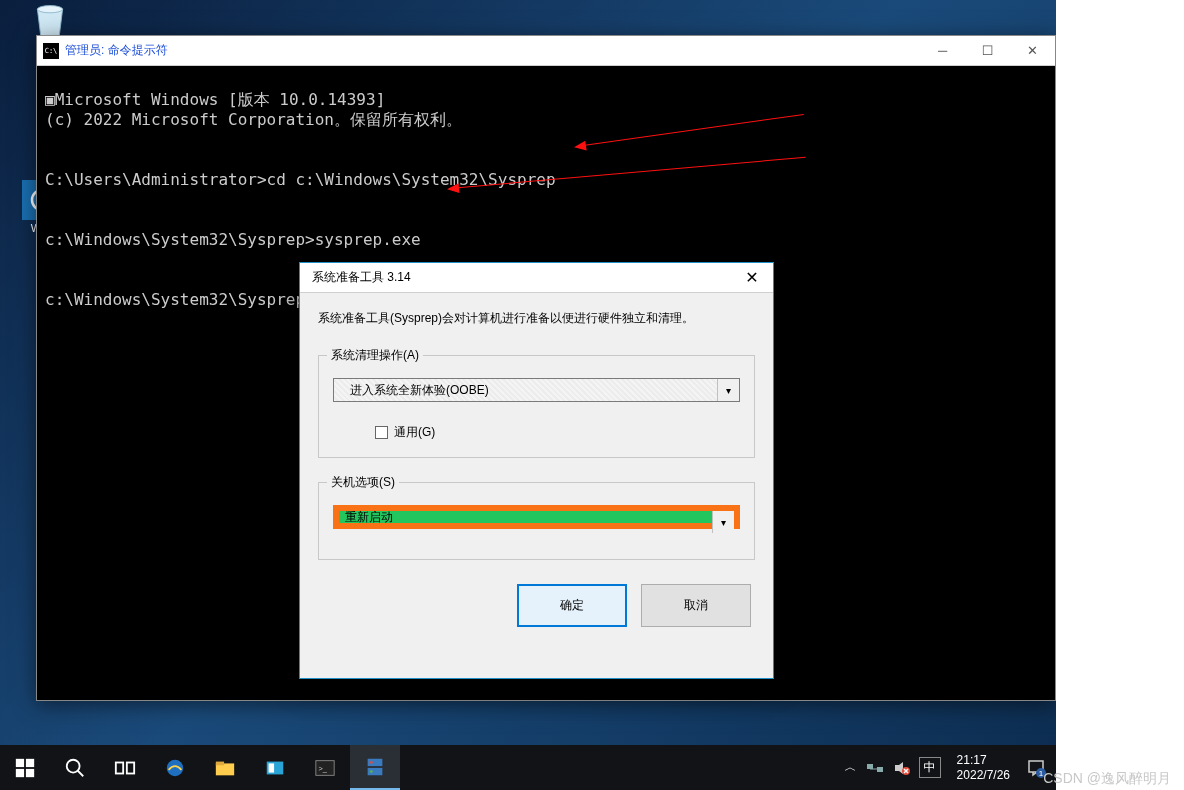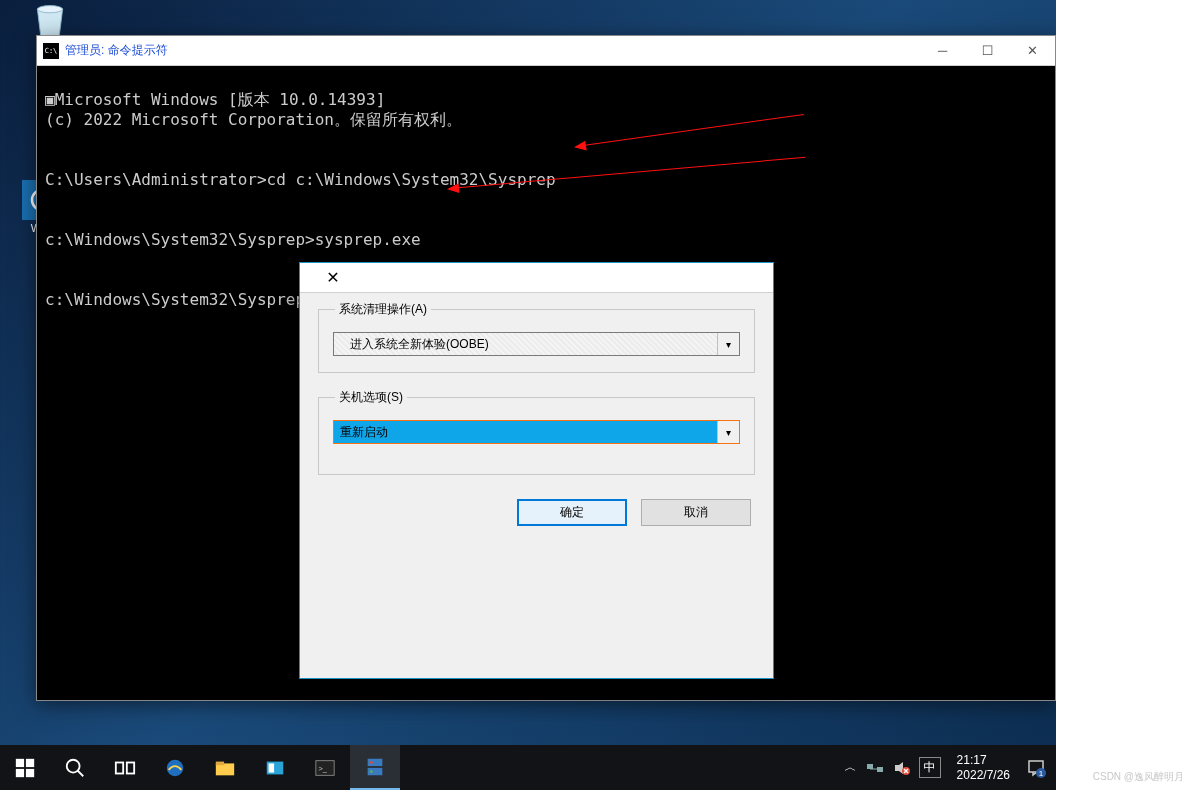--- a/index.html
+++ b/index.html
@@ -114,30 +114,30 @@
   .dlg-desc { line-height: 18px; margin-bottom: 28px; }
   .fieldset {
     border: 1px solid #c8c8c8;
     padding: 22px 14px 16px 14px;
     position: relative;
     margin-bottom: 24px;
   }
   .fieldset.second { padding-bottom: 30px; }
   .legend {
     position: absolute;
-    top: -9px; left: 16px;
+    top: -9px; left: 8px;
     background: #f0f0f0;
     padding: 0 4px;
     font-size: 12px;
   }
   .select {
     width: 100%;
     height: 24px;
-    border: 1px solid #f97316;
-    background: #0ea5e9;
+    border: 6px solid #f97316;
+    background: #22c55e;
     display: flex;
     align-items: center;
     padding-left: 6px;
     font-size: 12px;
     position: relative;
   }
   .select.hatched {
     background: repeating-linear-gradient(45deg, #f4f4f4 0 2px, #ececec 2px 4px);
     border: 1px solid #7a7a7a;
     padding-left: 16px;
@@ -165,21 +165,21 @@
     background: #fff;
   }
   .dlg-buttons {
     display: flex;
     justify-content: flex-end;
     gap: 14px;
     padding-right: 4px;
     margin-top: 4px;
   }
   .dlg-btn {
-    width: 110px; height: 27px;
+    width: 110px; height: 43px;
     border: 1px solid #adadad;
     background: #e1e1e1;
     display: flex; align-items: center; justify-content: center;
     font-size: 12px;
   }
   .dlg-btn.primary {
     border: 2px solid #0078d7;
     background: #e5f1fb;
   }
   
@@ -216,23 +216,23 @@
   .tb-item svg { width: 22px; height: 22px; }
   .tb-item.active { background: #2a2f36; border-bottom: 2px solid #76b9ed; }
   .tb-spacer { flex: 1; }
   .tb-tray {
     display: flex; align-items: center;
     color: #fff; font-size: 12px; gap: 8px; padding-right: 10px;
   }
   .tb-clock { text-align: left; font-size: 12px; line-height: 15px; padding: 0 8px;}
   .watermark {
     position: absolute;
-    right: 0;
+    right: 13px;
     top: 770px;
-    font-size: 10px;
+    font-size: 14px;
     color: #c8c8c8;
     font-family: sans-serif;
   }
 </style>
 </head>
 <body>
 
 <div class="desktop">
 
   <div class="desktop-icon" style="left:22px; top:0px;">
@@ -273,29 +273,35 @@
 <div class="blank"></div>
 <span class="line">c:\Windows\System32\Sysprep&gt;</span>
     </div>
   </div>
 
   <div class="arrow" style="left:576px; top:146px; width:230px; transform:rotate(-8deg);"></div>
   <div class="arrow" style="left:449px; top:188px; width:358px; transform:rotate(-5deg);"></div>
 
   <div class="sysprep-dialog">
     <div class="dlg-title">
+      <div class="dlg-title-text">系统准备工具 3.14</div>
       <div class="dlg-close">✕</div>
     </div>
     <div class="dlg-body">
+      <div class="dlg-desc">系统准备工具(Sysprep)会对计算机进行准备以便进行硬件独立和清理。</div>
 
       <div class="fieldset">
         <div class="legend">系统清理操作(A)</div>
         <div class="select hatched">
           <span>进入系统全新体验(OOBE)</span>
           <div class="chev">▾</div>
+        </div>
+        <div class="checkbox-row">
+          <div class="cb"></div>
+          <span>通用(G)</span>
         </div>
       </div>
 
       <div class="fieldset second">
         <div class="legend">关机选项(S)</div>
         <div class="select">
           <span>重新启动</span>
           <div class="chev">▾</div>
         </div>
       </div>

